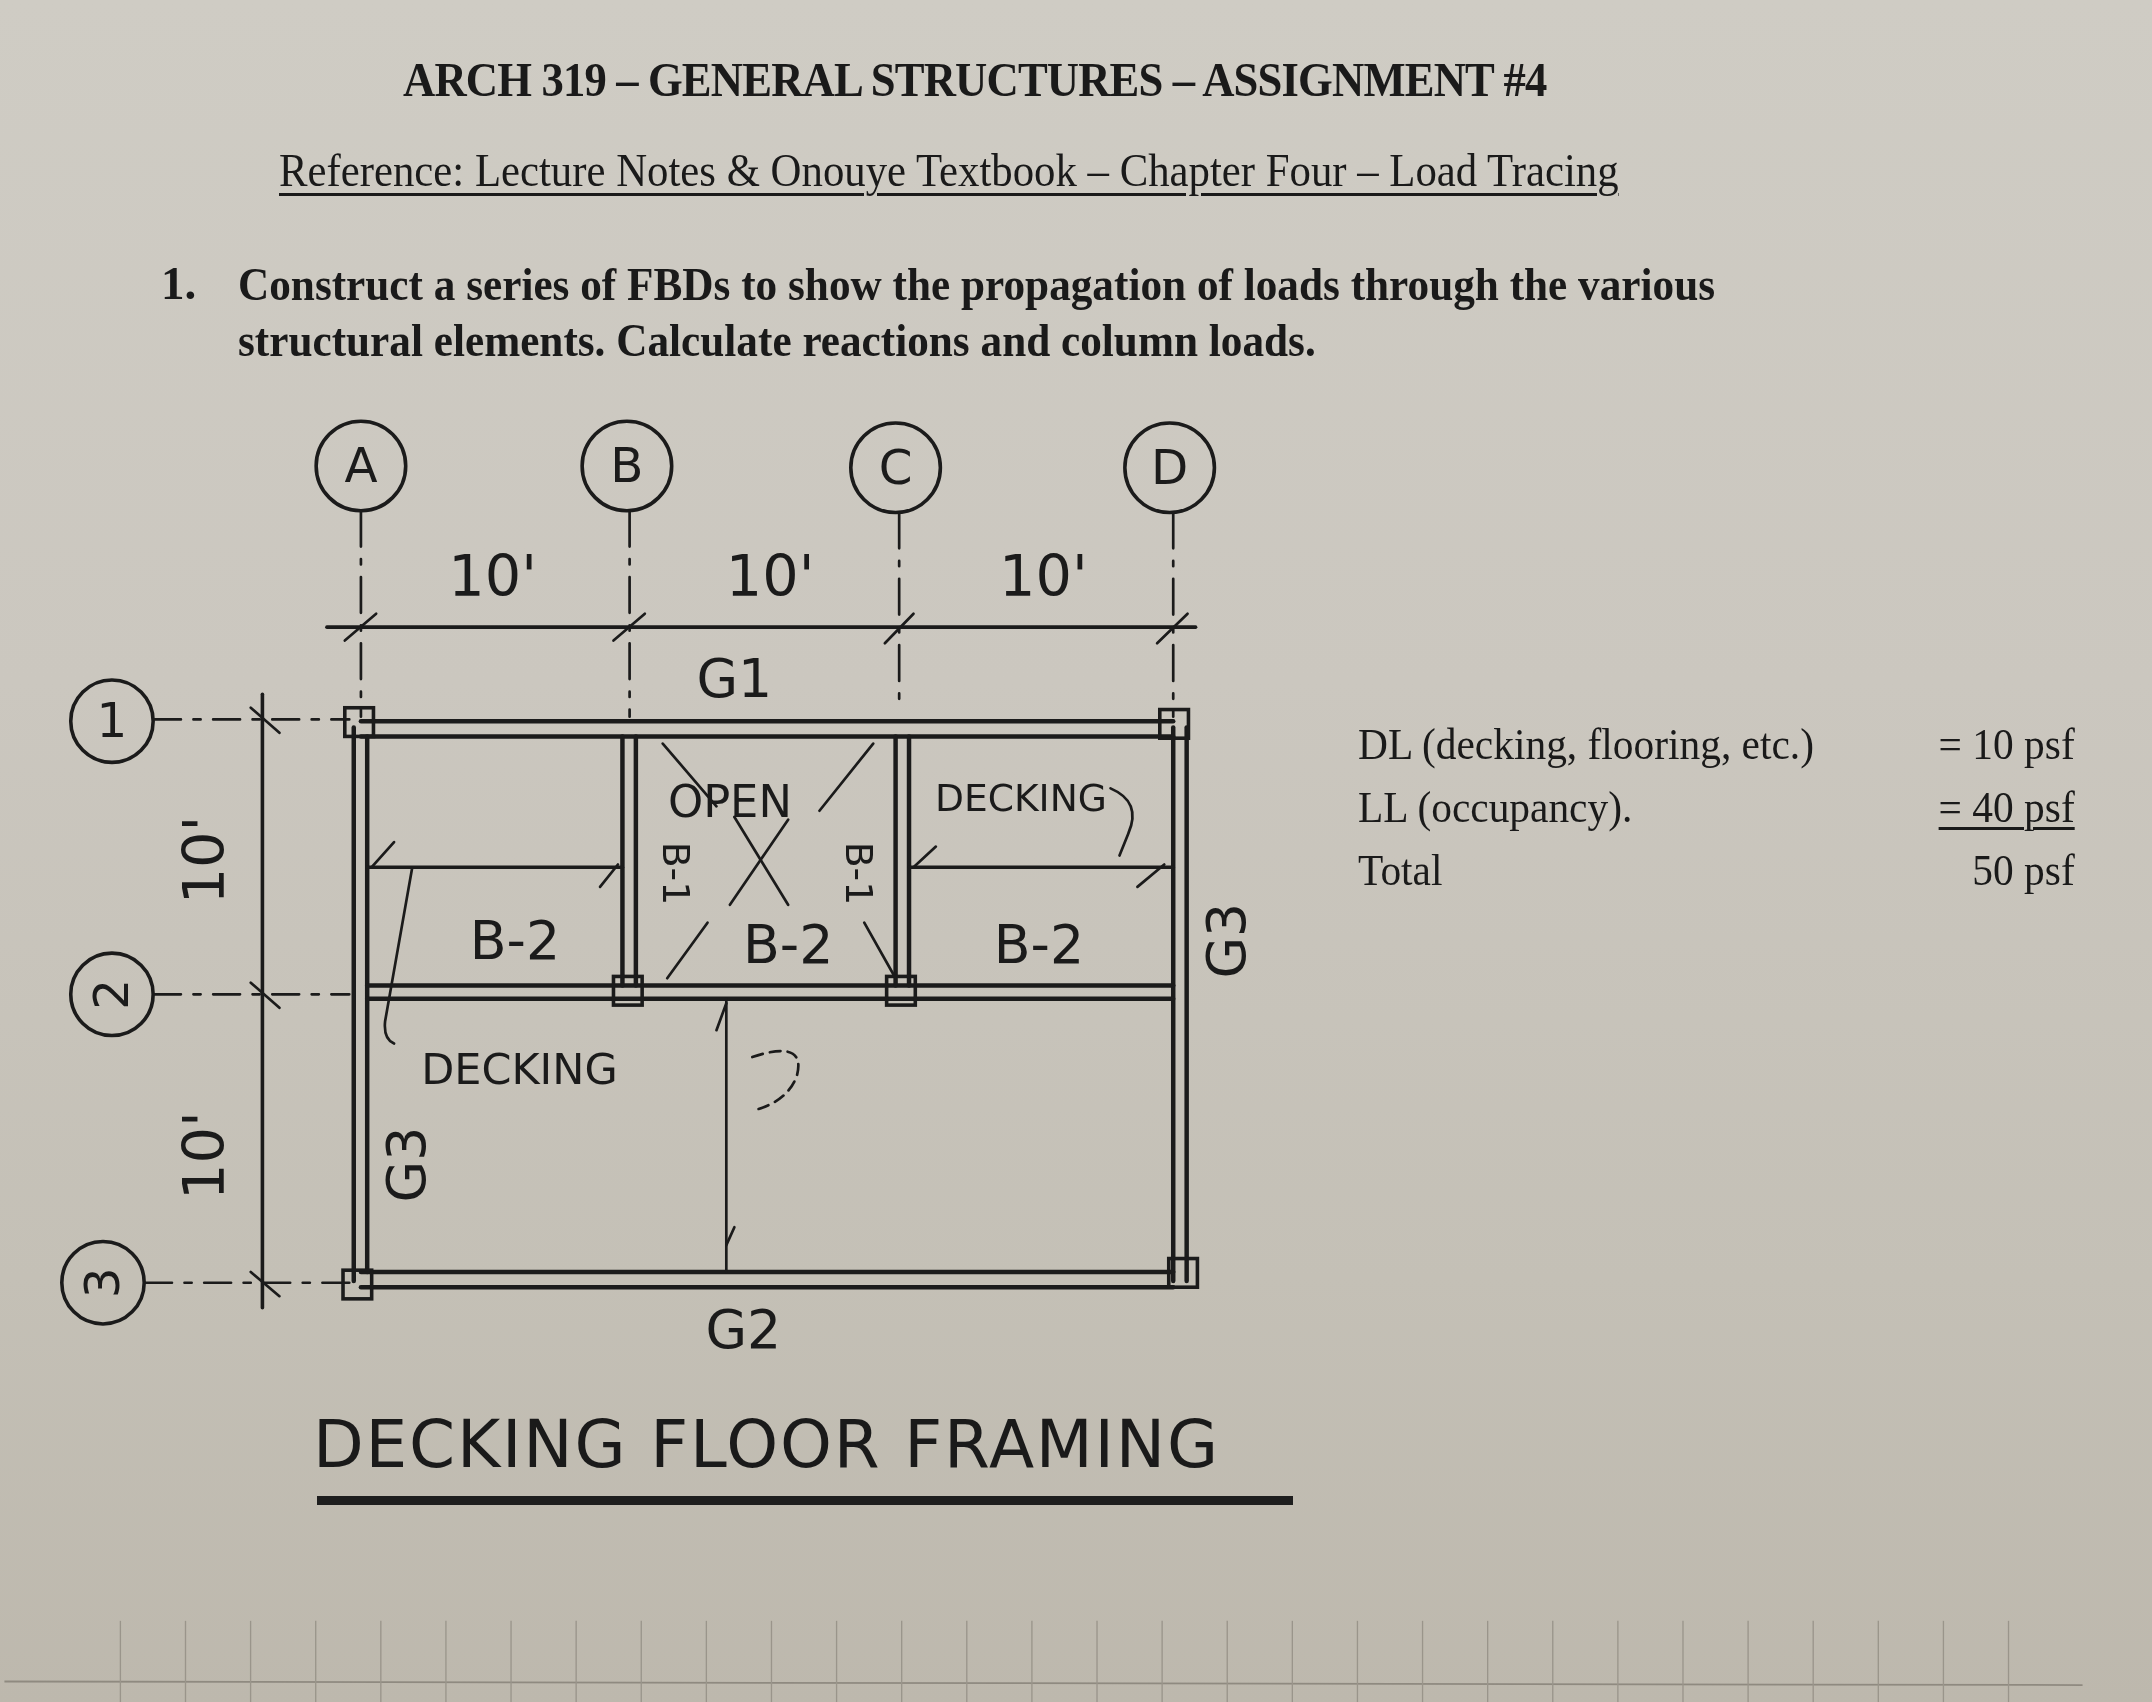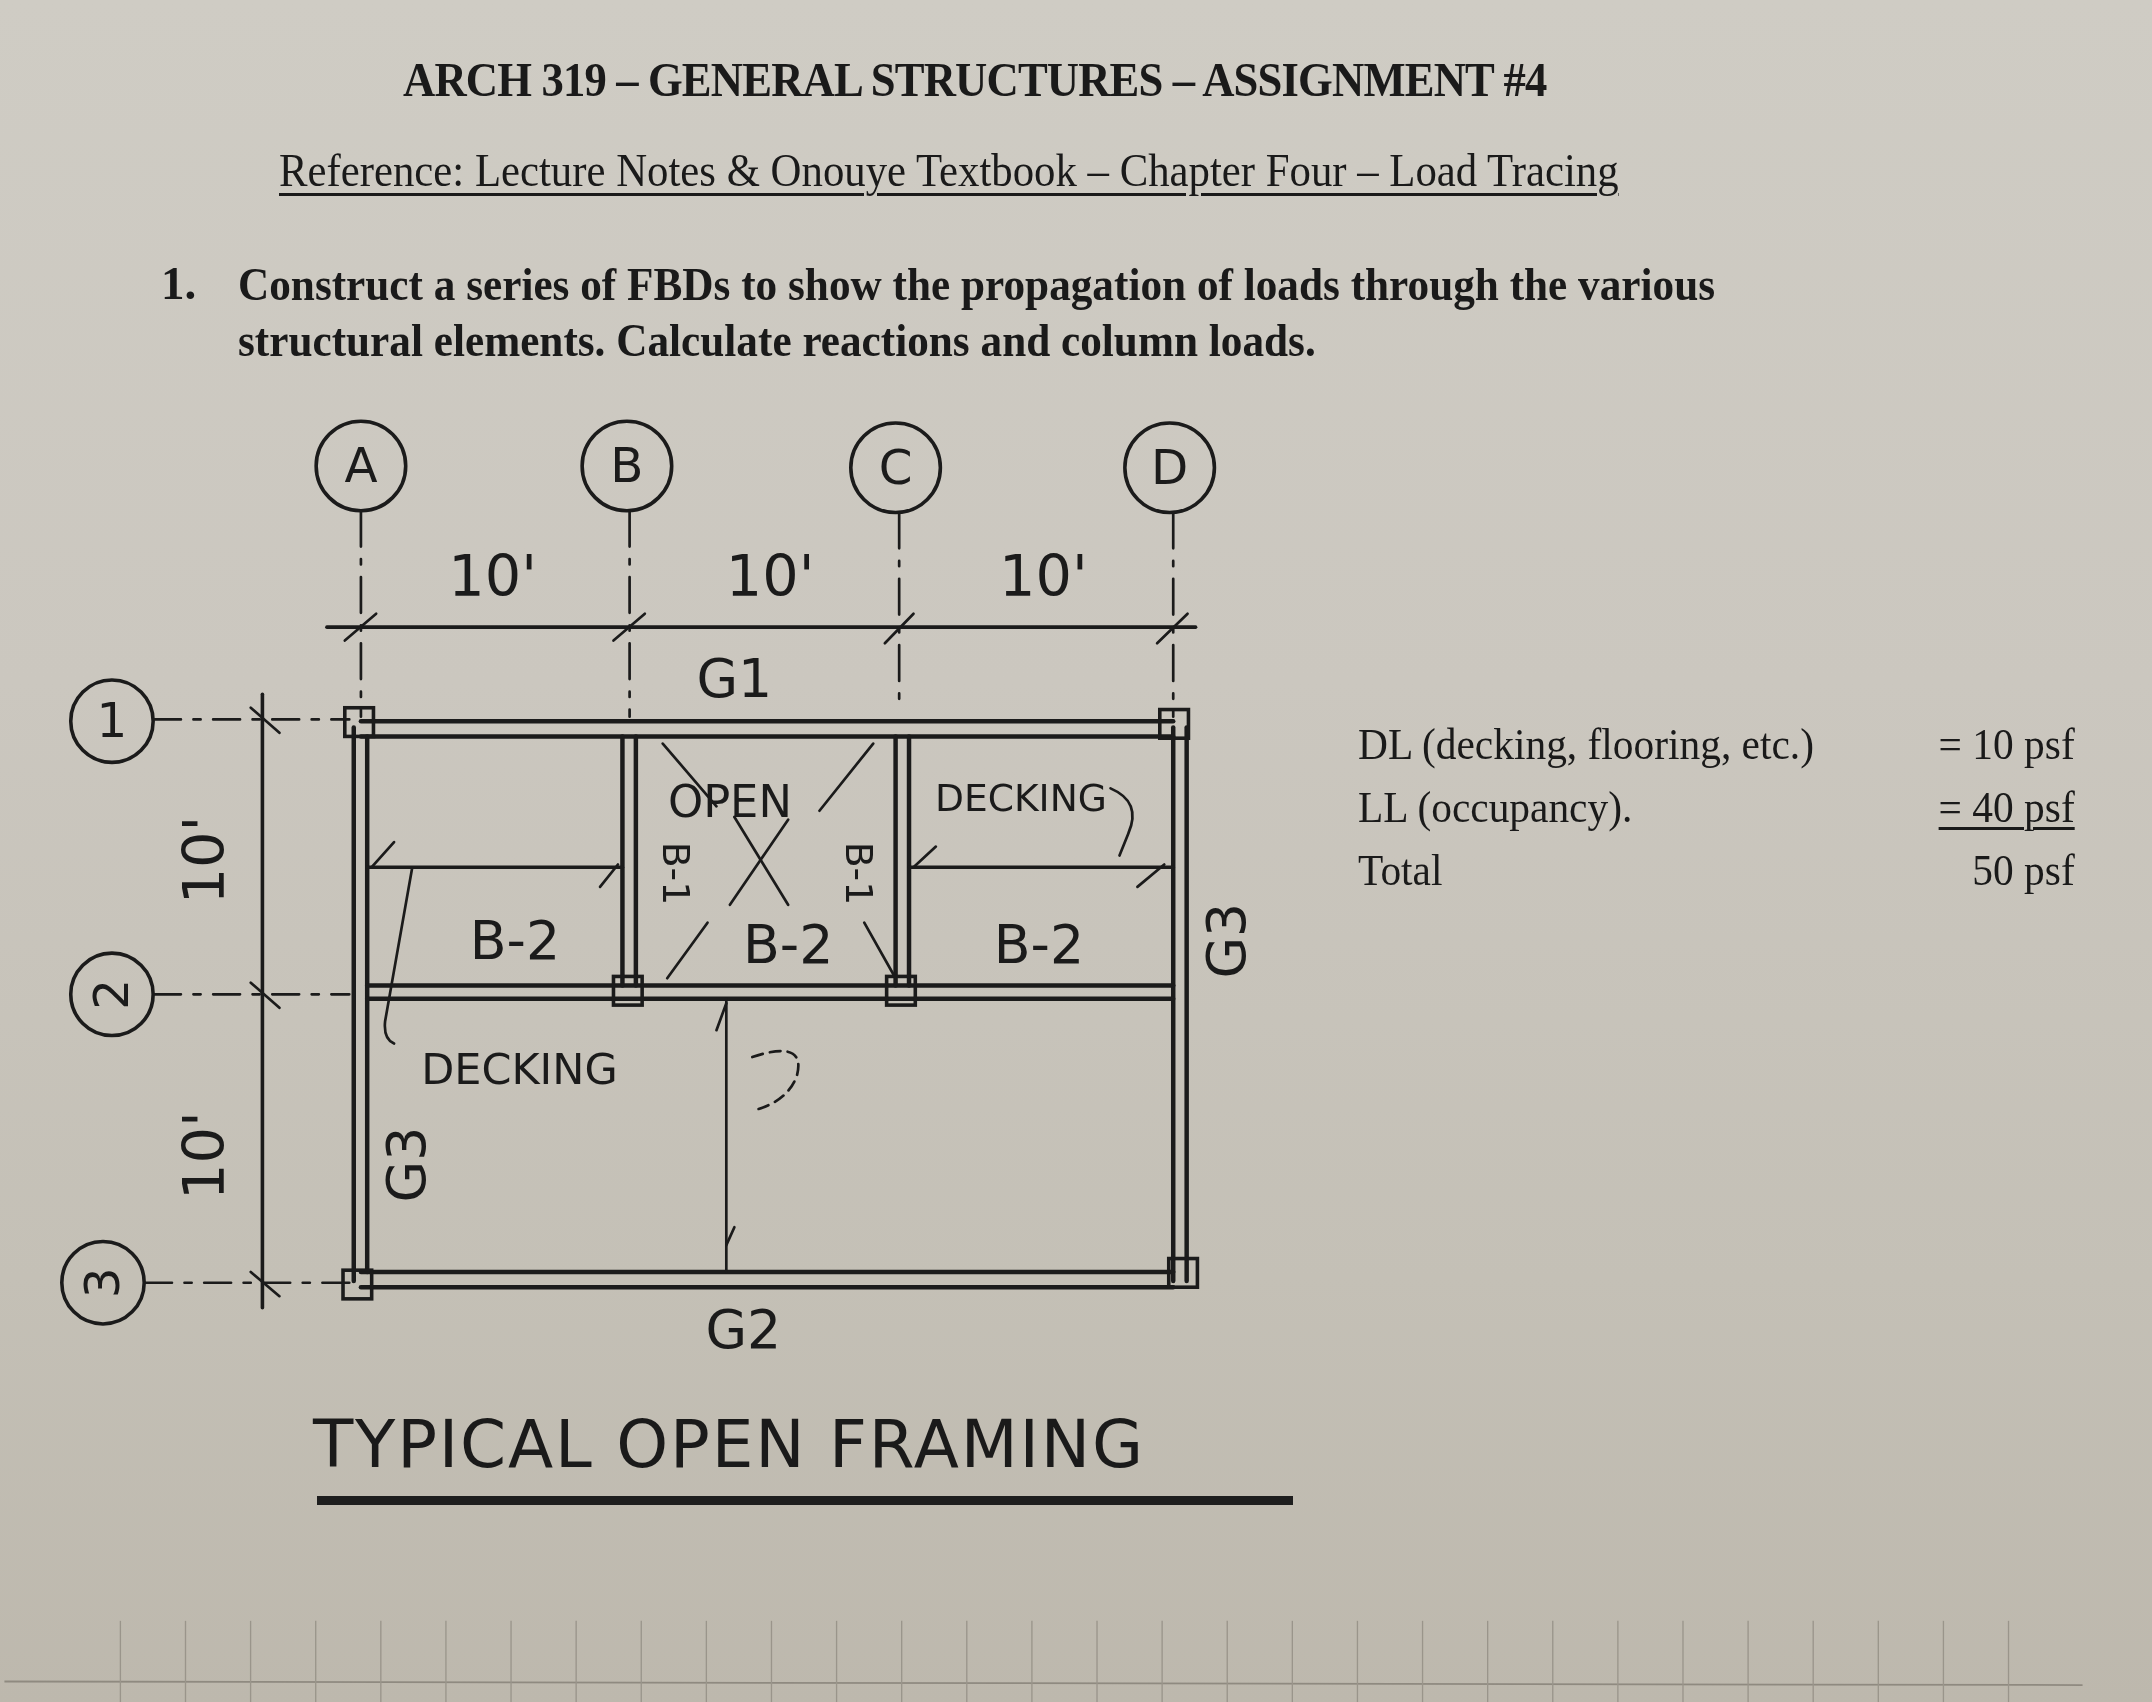--- a/index.html
+++ b/index.html
@@ -155,21 +155,21 @@
   <div class="load-row">
     <span>LL (occupancy).</span>
     <span class="load-val under">= 40 psf</span>
   </div>
   <div class="load-row">
     <span>Total</span>
     <span class="load-val">50 psf</span>
   </div>
 </div>
 
-<div id="caption" class="abs">TYPICAL OPEN FRAMING</div>
+<div id="caption" class="abs">DECKING FLOOR FRAMING</div>
 <div id="caption-rule" class="abs"></div>
 
 <svg id="grid-paper" class="abs" width="2153" height="99" viewBox="0 0 2404 111">
   <g stroke="#8f8a80" stroke-width="2">
     <line x1="0" y1="88" x2="2330" y2="92"></line>
   </g>
   <g stroke="#9a958b" stroke-width="1.5" id="grid-lines">
       <line x1="130" x2="130" y1="20" y2="111"></line>
       <line x1="203" x2="203" y1="20" y2="111"></line>
       <line x1="276" x2="276" y1="20" y2="111"></line>

